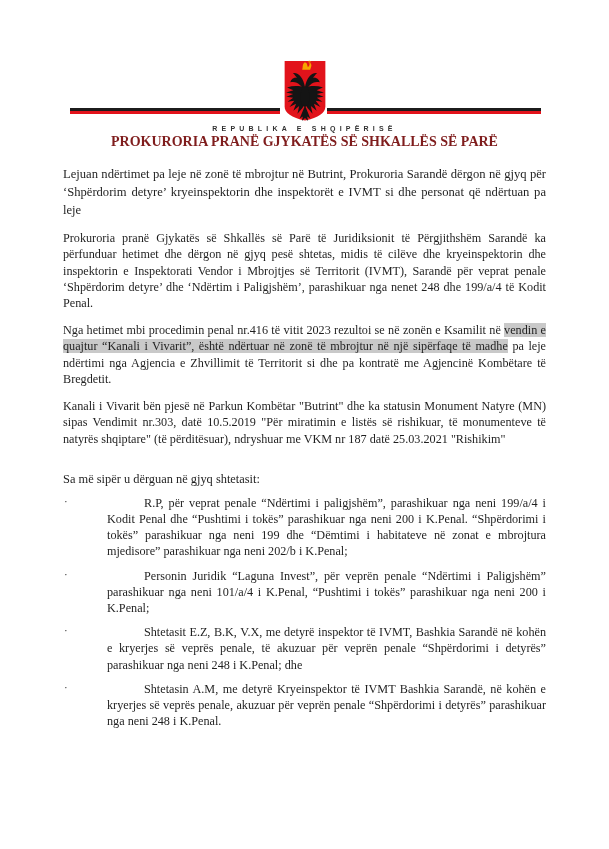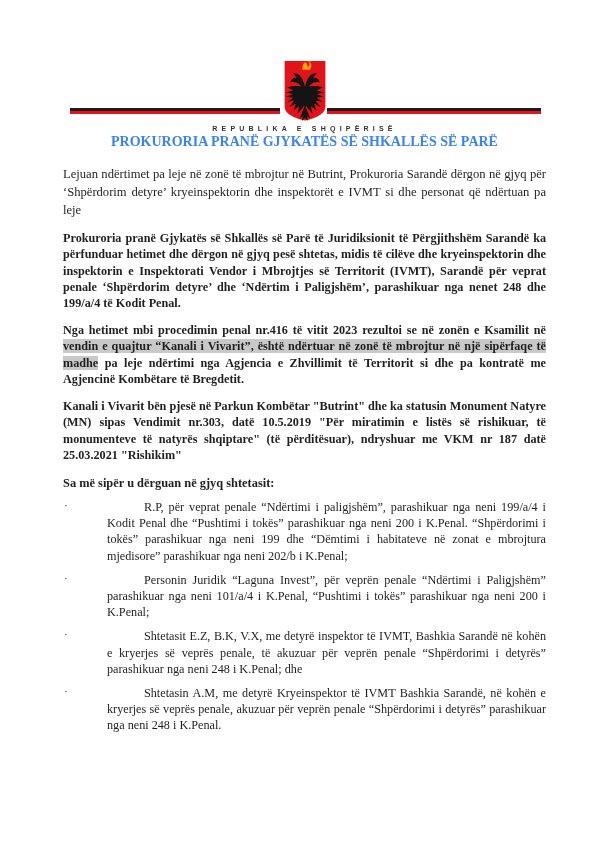--- a/index.html
+++ b/index.html
@@ -21,36 +21,35 @@
   .coat { position:absolute; left:50%; top:0; transform:translateX(-50%); }
 
   .republic {
     text-align:center;
     font-family:"Liberation Sans", sans-serif;
     font-size:7px; font-weight:700; letter-spacing:4.2px;
     color:#323232; margin-top:3px; white-space:nowrap;
   }
   .doc-title {
     text-align:center; font-weight:700; font-size:14px; line-height:1.02;
-    margin-top:3px; color:#3b82f6;
+    margin-top:3px; color:#7f1d1d;
   }
 
   
   .lead {
     margin-top:16px; font-weight:400; font-size:12.6px; line-height:18px;
     text-align:justify;
   }
   p.body-par {
     margin-top:11px; font-size:12.2px; line-height:16.2px;
     text-align:justify;
-    font-weight:bold;
   }
   .hl { background:#c9c9c9; }
   .list-heading {
-    margin-top:12px; font-weight:700; font-size:12.4px; line-height:16px;
+    margin-top:24px; font-weight:400; font-size:12.4px; line-height:16px;
   }
   .list-item { position:relative; margin-top:8px; }
   .list-item .dot {
     position:absolute; left:1px; top:0; font-size:11px; color:#1f1f1f;
   }
   .list-item p {
     font-size:12.2px; line-height:16.2px; text-align:justify; text-indent:37px;margin-left:44px;
   }
 </style>
 </head>

